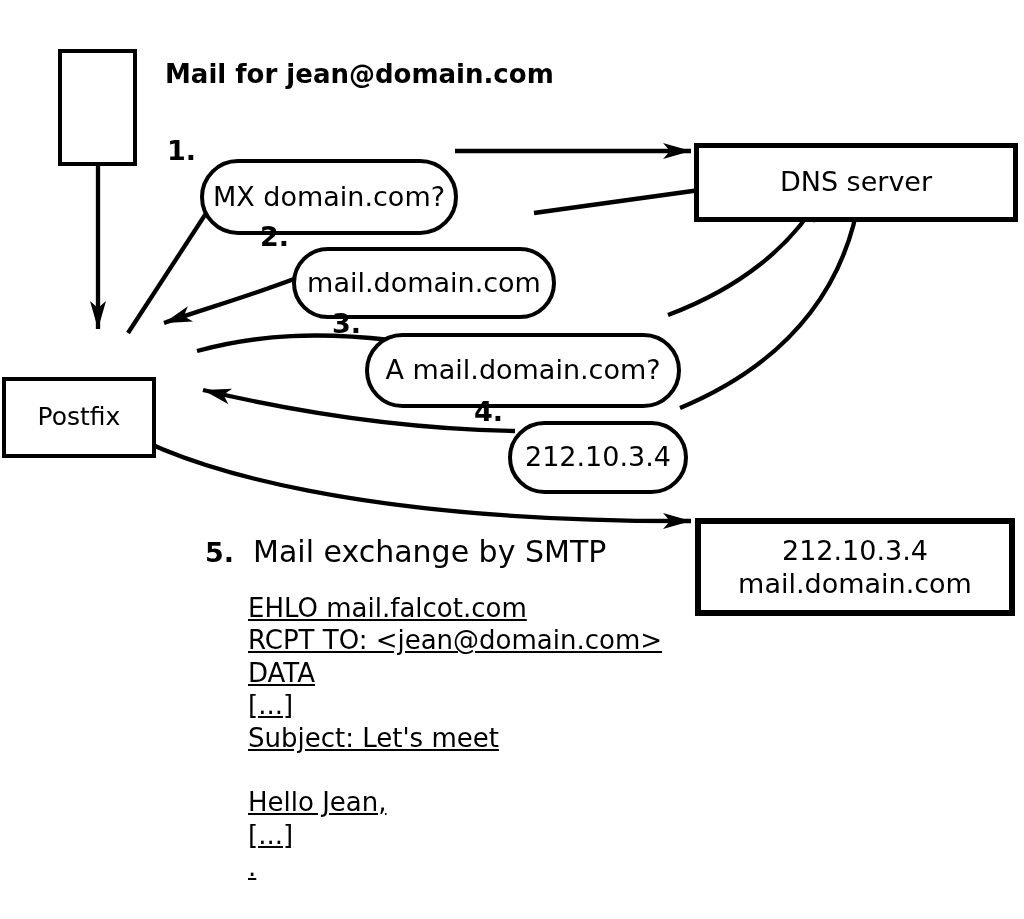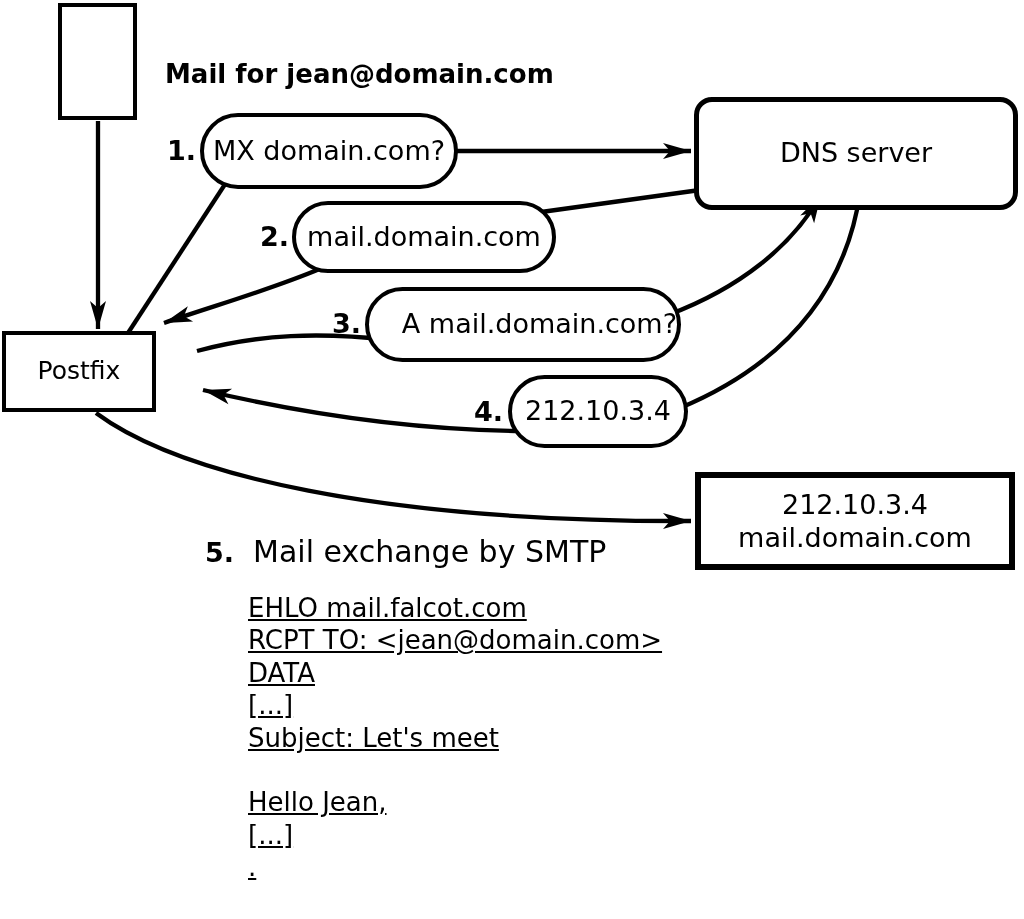--- a/index.html
+++ b/index.html
@@ -19,20 +19,21 @@
     background: var(--paper);
     border: 4px solid var(--ink);
     box-sizing: border-box;
     display: flex;
     align-items: center;
     justify-content: center;
     text-align: center;
     font-size: 27px;
     line-height: 1.22;
     white-space: nowrap;
+    margin-top: 46px;
   }
   .pill { border-radius: 40px; }
   .rect-thick { border-width: 5px; }
   .rect-thicker { border-width: 6px; }
   .step-num {
     position: absolute;
     font-weight: bold;
     font-size: 27px;
     text-align: right;
     white-space: nowrap;
@@ -87,36 +88,36 @@
   </svg>
 
   <div class="free-label title-label" style="left:165px; top:59px;">Mail for jean@domain.com</div>
 
   <div class="node" style="left:58px; top:3px; width:79px; height:117px;"></div>
 
   <div class="node" style="left:2px; top:331px; width:154px; height:81px; font-size:25px;">
     <span>Postfix</span>
   </div>
 
-  <div class="node rect-thick" style="left:694px; top:97px; width:324px; height:113px;border-radius:18px;">
+  <div class="node rect-thick" style="left:694px; top:97px; width:324px; height:79px;">
     <span>DNS server</span>
   </div>
 
   <div class="node rect-thicker" style="left:695px; top:472px; width:320px; height:98px; flex-direction:column; line-height:33px;">
     <span>212.10.3.4</span>
     <span>mail.domain.com</span>
   </div>
 
   <div class="node pill" style="left:200px; top:113px; width:258px; height:76px;">
     <span>MX domain.com?</span>
   </div>
   <div class="node pill" style="left:292px; top:201px; width:264px; height:72px;">
     <span>mail.domain.com</span>
   </div>
-  <div class="node pill" style="left:365px; top:287px; width:316px; height:75px;justify-content:flex-end;">
+  <div class="node pill" style="left:365px; top:287px; width:316px; height:75px;">
     <span>A mail.domain.com?</span>
   </div>
   <div class="node pill" style="left:508px; top:375px; width:180px; height:73px;">
     <span>212.10.3.4</span>
   </div>
 
   <div class="step-num" style="left:150px; top:135px; width:46px;">1.</div>
   <div class="step-num" style="left:240px; top:221px; width:49px;">2.</div>
   <div class="step-num" style="left:315px; top:308px; width:46px;">3.</div>
   <div class="step-num" style="left:455px; top:396px; width:48px;">4.</div>

